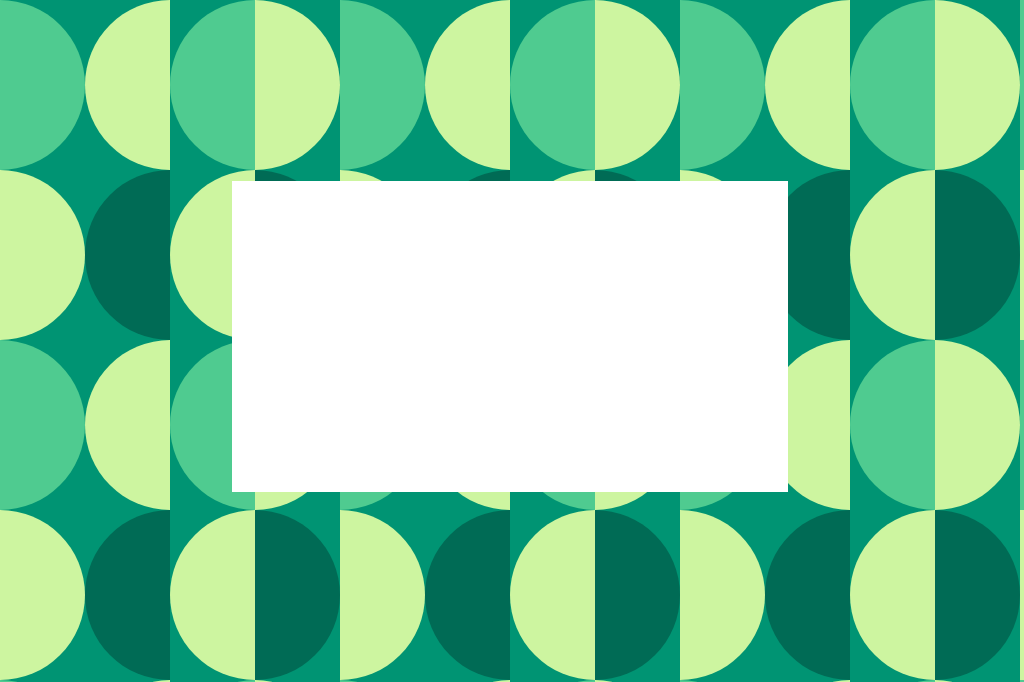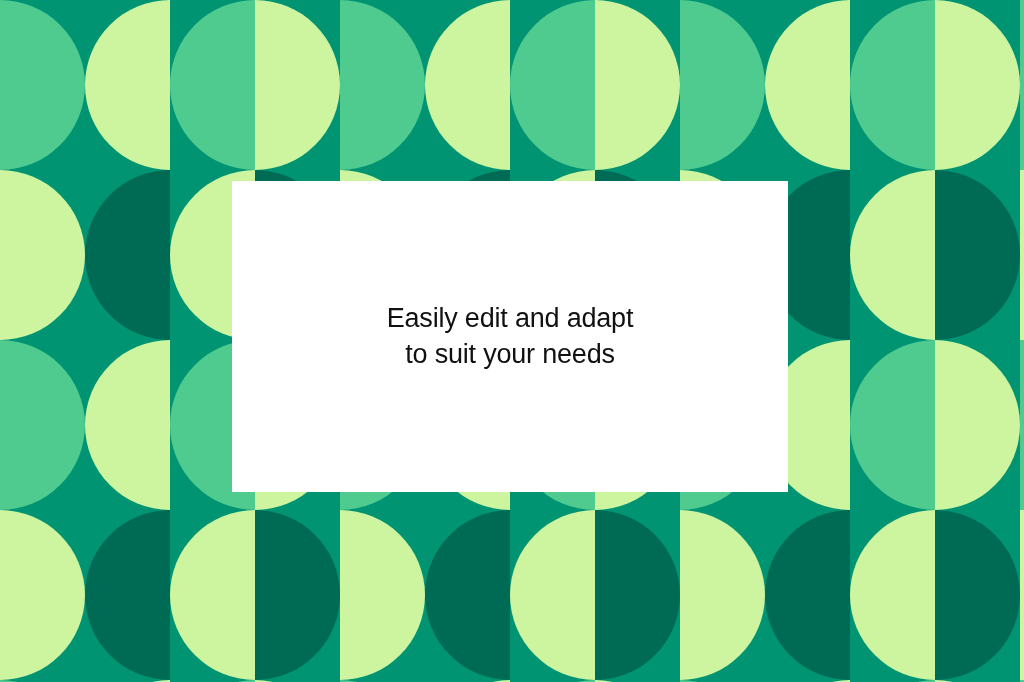--- a/index.html
+++ b/index.html
@@ -187,19 +187,15 @@
       <div class="petal tl" style="left: 510px; top: 680px; background: rgb(79, 203, 144);"></div>
       <div class="petal tr" style="left: 595px; top: 680px; background: rgb(205, 245, 160);"></div>
       <div class="petal tr" style="left: 680px; top: 680px; background: rgb(79, 203, 144);"></div>
       <div class="petal tl" style="left: 765px; top: 680px; background: rgb(205, 245, 160);"></div>
       <div class="petal tl" style="left: 850px; top: 680px; background: rgb(79, 203, 144);"></div>
       <div class="petal tr" style="left: 935px; top: 680px; background: rgb(205, 245, 160);"></div>
       <div class="petal tr" style="left: 1020px; top: 680px; background: rgb(79, 203, 144);"></div>
     </div>
 
   <div id="card">
-    <div id="card-subtitle">
-      <div>Easily edit and adapt</div>
-      <div>to suit your needs</div>
-    </div>
   </div>
 
 </div>
 
 </body></html>

